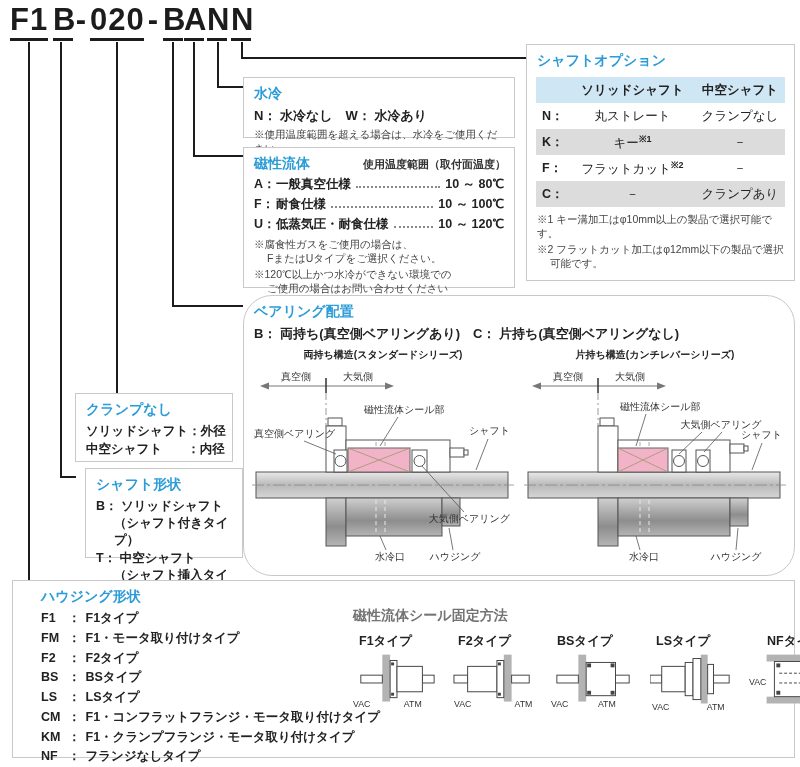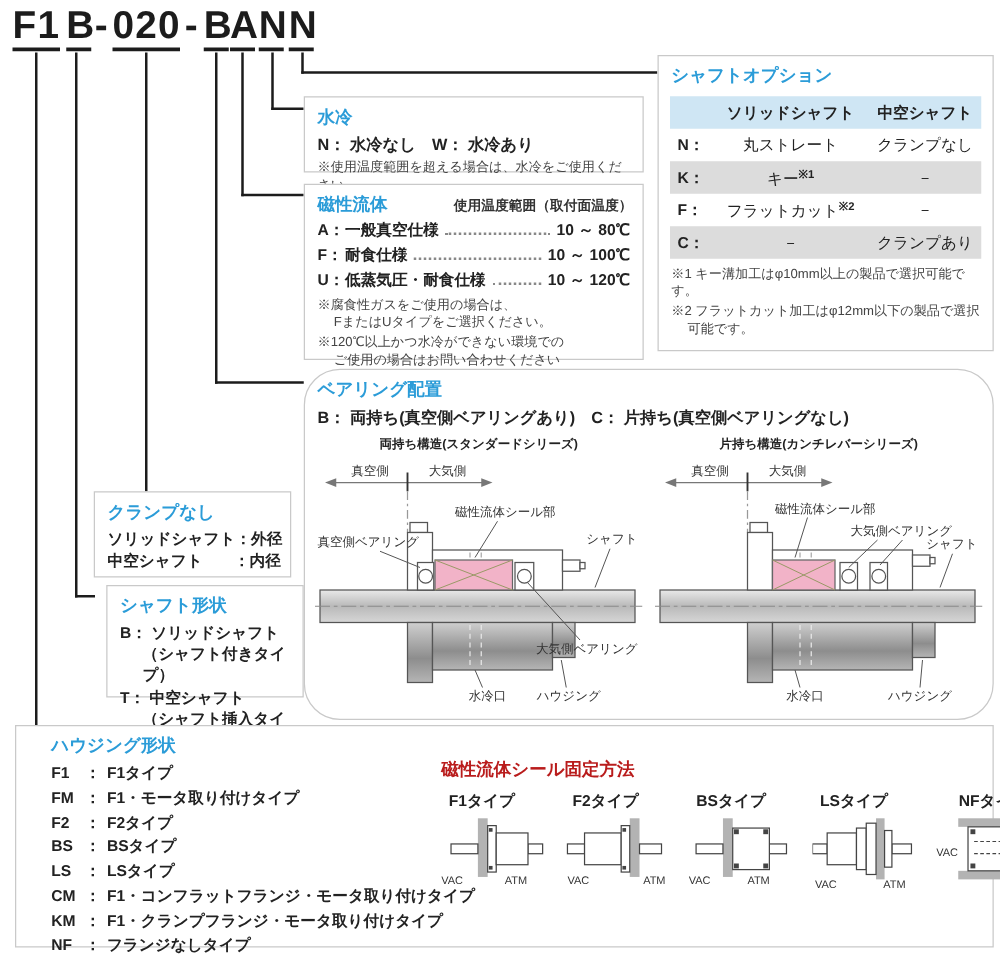--- a/index.html
+++ b/index.html
@@ -46,21 +46,21 @@
   svg text { font-family:"Liberation Sans", sans-serif; }
   
   .smallline { font-size:12.5px; font-weight:600; margin:4px 10px 0 10px; white-space:pre; }
   .subline { font-size:12.5px; font-weight:600; margin:0 10px 0 28px; }
   
   .hrow { display:flex; font-size:12.5px; font-weight:600; margin:2.5px 0 0 28px; line-height:1.38; }
   .hcode { width:27px; font-weight:bold; }
   .hcolon { margin:0 5px 0 0; }
   
   .fixwrap { position:absolute; left:340px; top:26px; width:436px; }
-  .fixtitle { font-size:14px; font-weight:bold; color:#b91c1c; }
+  .fixtitle { font-size:14px; font-weight:bold; color:#737373; }
   .fixrow { display:flex; gap:13px; margin-top:8px; }
   .fixitem { width:86px; }
   .fixlabel { font-size:12.5px; font-weight:bold; color:#222; margin:0 0 2px 6px; }
 </style>
 </head>
 <body>
 
 <div id="page">
 
   <svg width="0" height="0" style="position:absolute">

